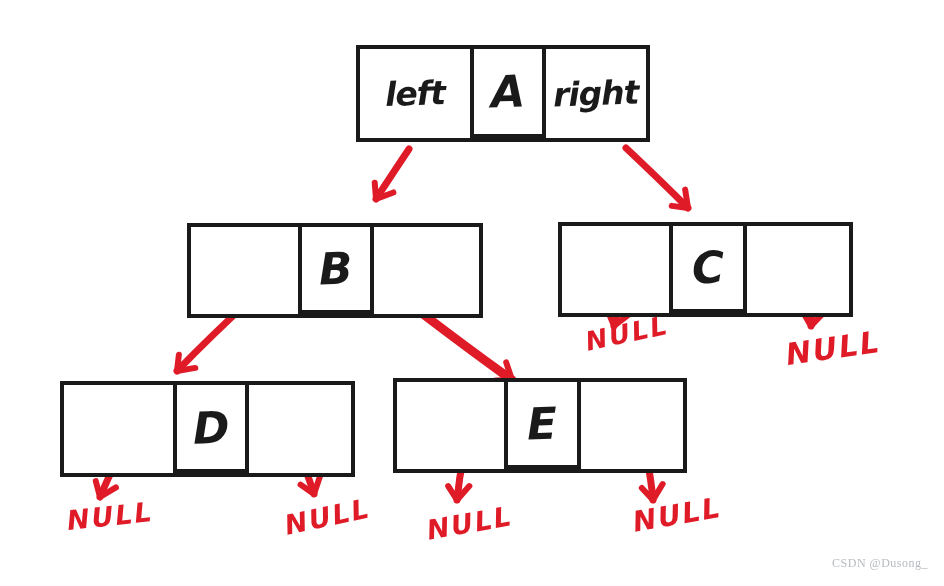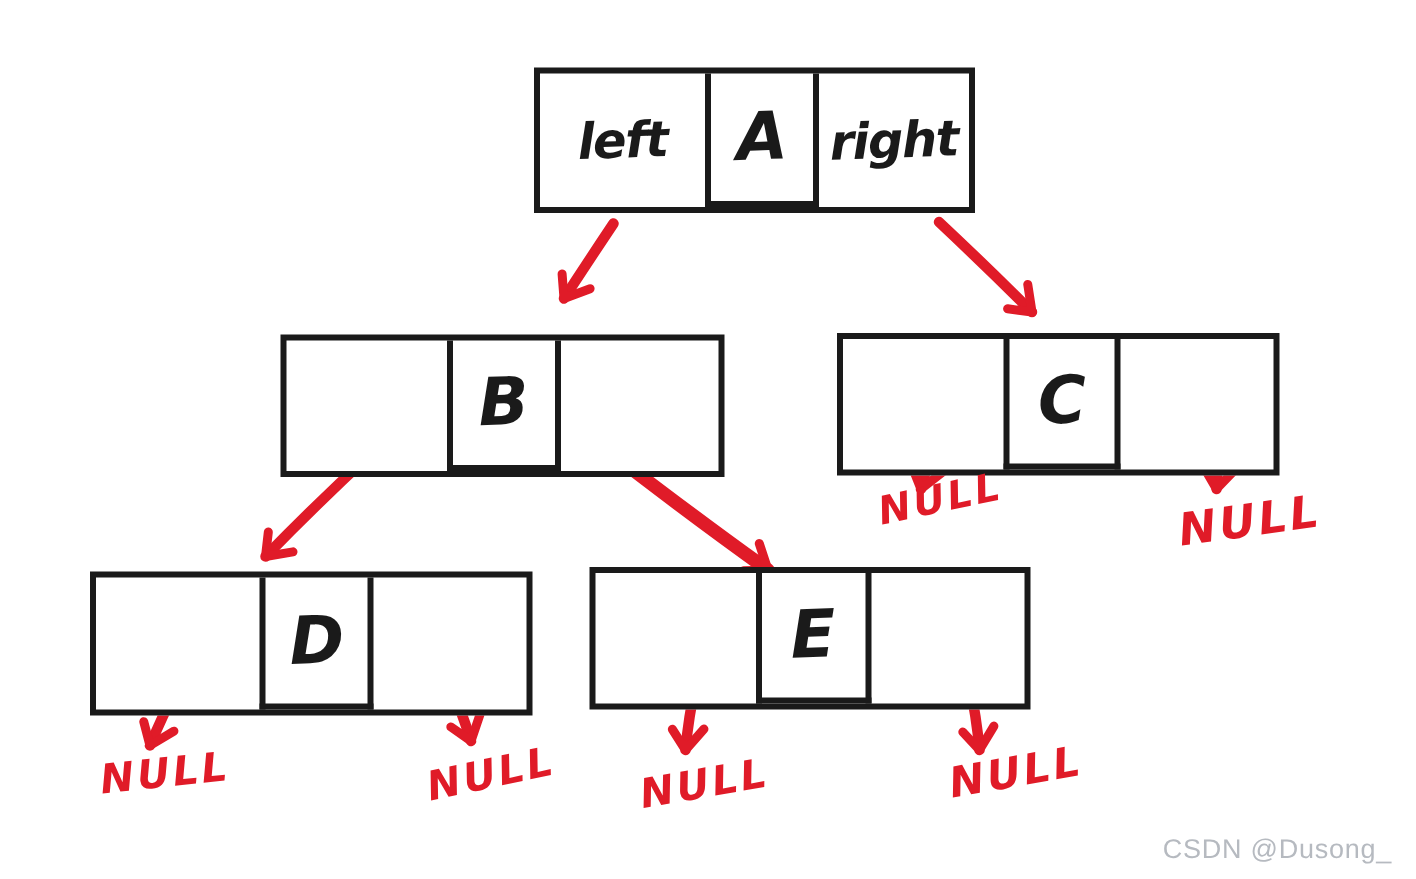--- a/index.html
+++ b/index.html
@@ -50,22 +50,22 @@
     color:var(--red);
     font-weight:bold;
     font-style:italic;
     letter-spacing:2px;
     white-space:nowrap;
     transform-origin:left center;
   }
   .watermark{
     position:absolute;
     right:16px;top:556px;
-    font-family:Liberation Sans, sans-serif;
-    font-size:18px;
+    font-family:Liberation Serif, serif;
+    font-size:12px;
     color:#b6bac0;
     letter-spacing:0.5px;
     text-align:center;
   }
 </style>
 </head>
 <body>
 
 <div class="canvas">
 

